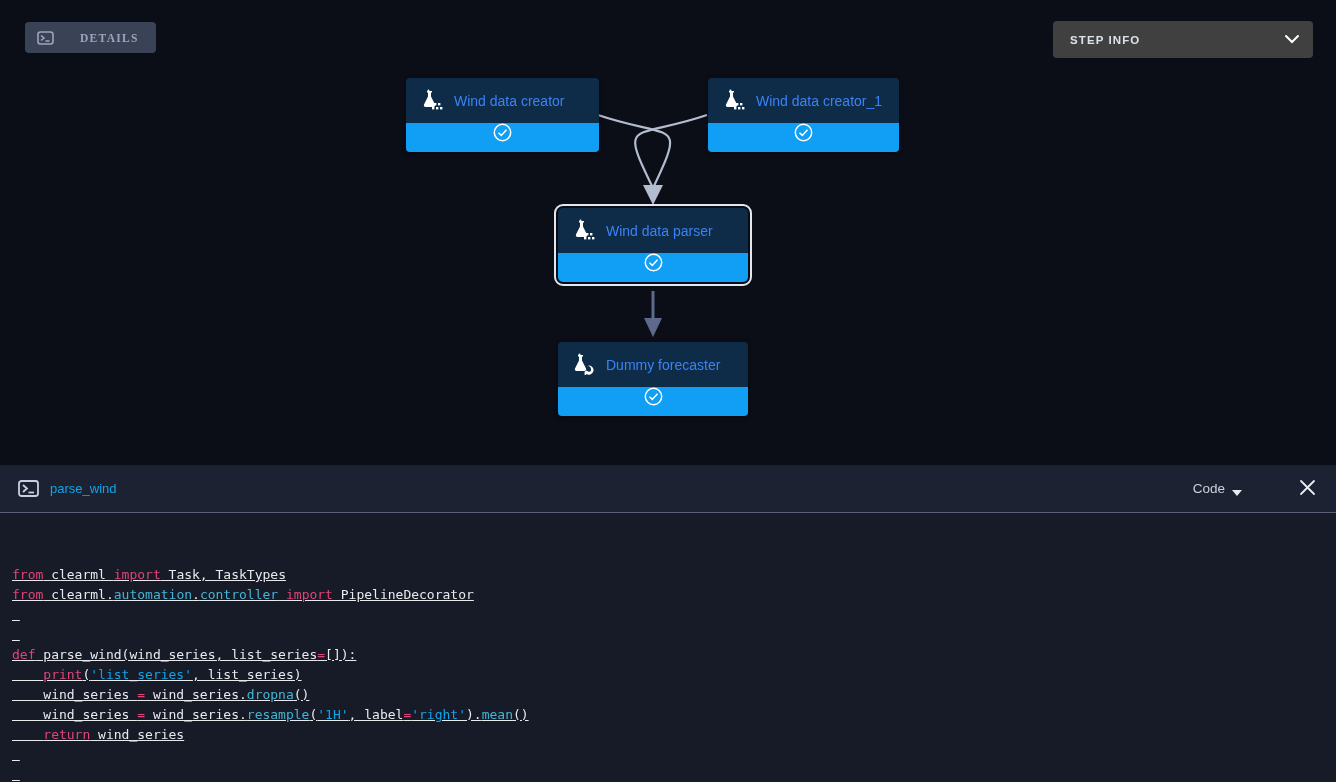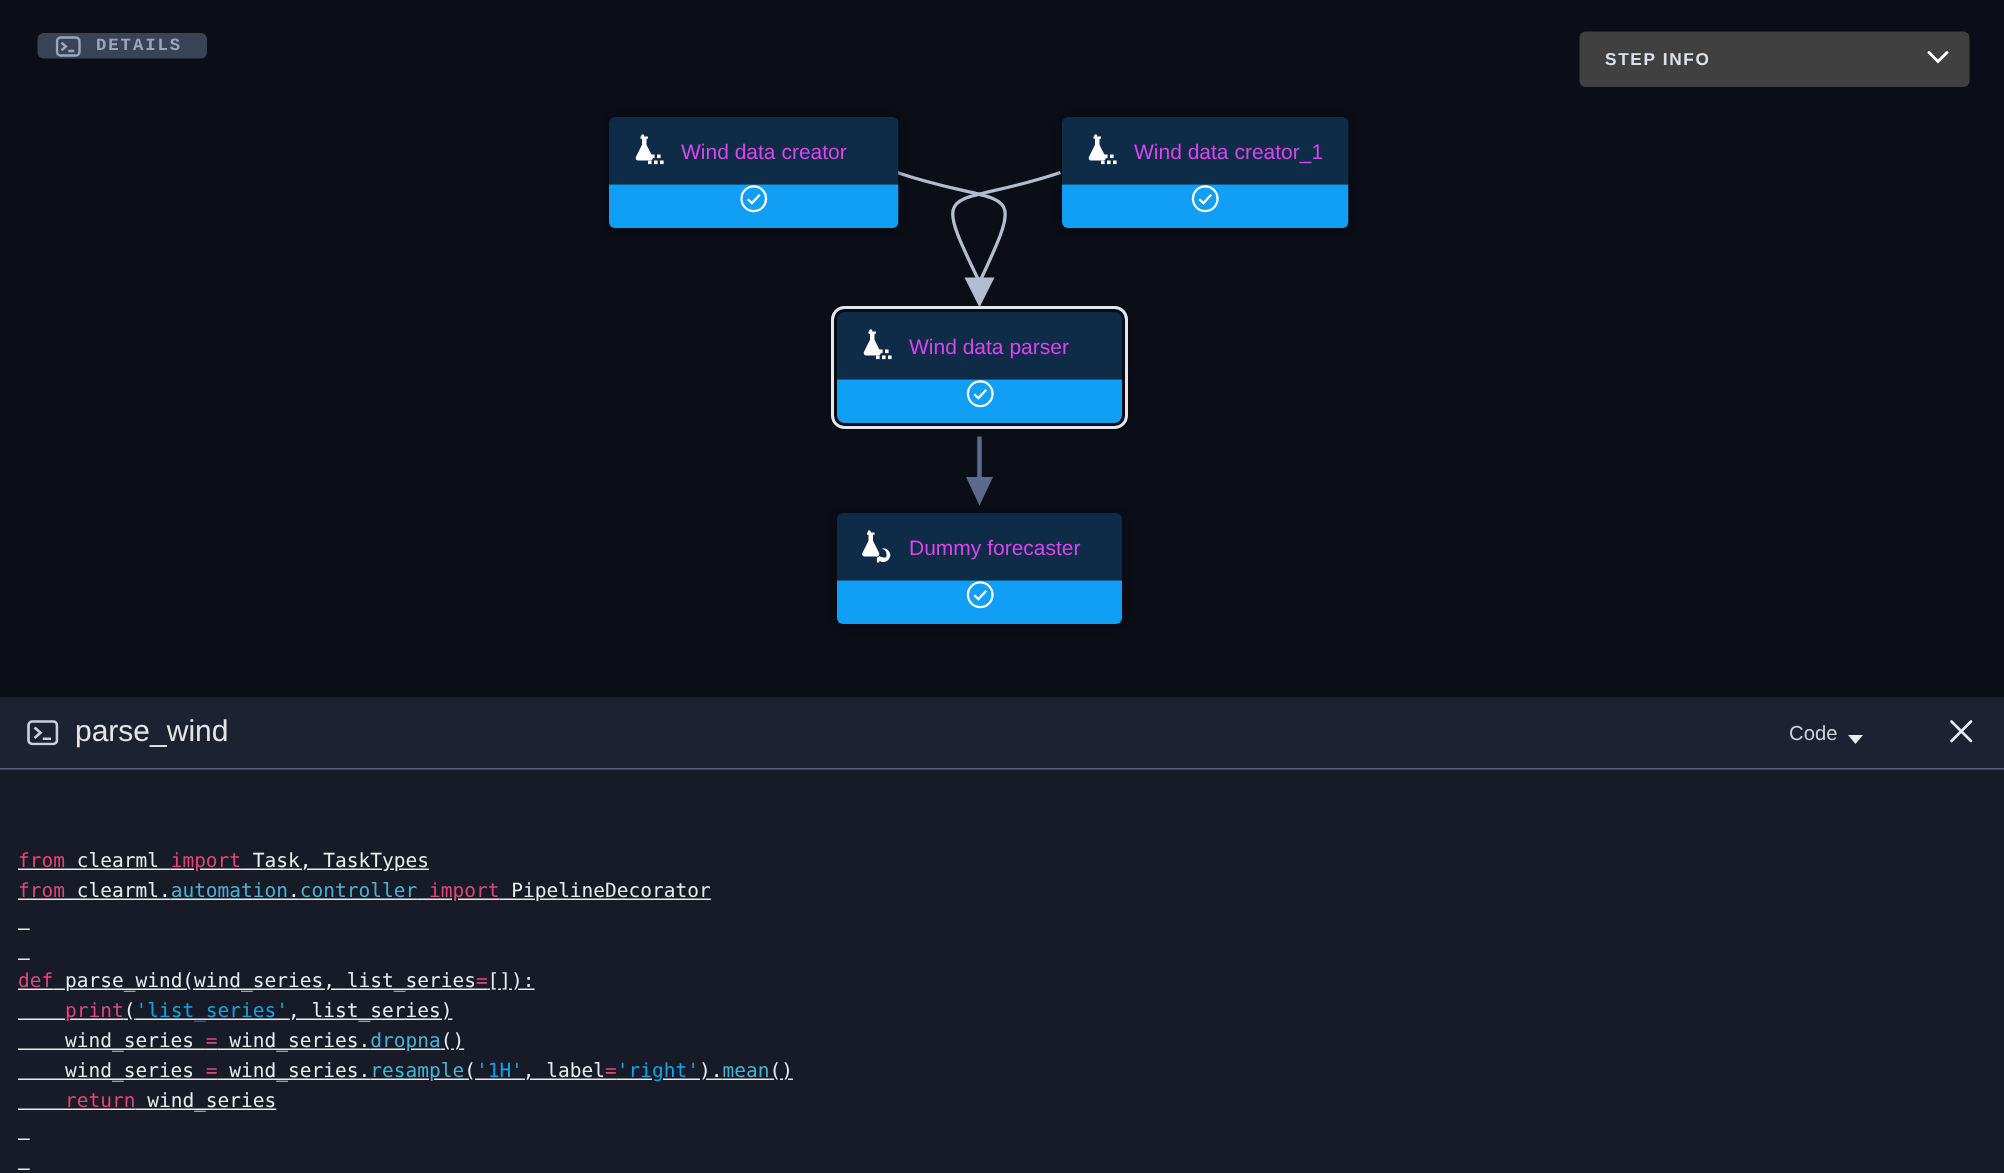--- a/index.html
+++ b/index.html
@@ -7,57 +7,57 @@
     width:1336px;height:782px;overflow:hidden;position:relative;
     background:#0b0e17;
     font-family:"Liberation Sans",sans-serif;
     -webkit-font-smoothing:antialiased;
   }
   
   .graph{position:absolute;left:0;top:0;width:1336px;height:465px;}
   .edges{position:absolute;left:0;top:0;pointer-events:none;}
 
   .details-btn{
-    position:absolute;left:25px;top:22px;height:17px;
-    display:flex;align-items:center;gap:10px;padding:0 17px 0 12px;
+    position:absolute;left:25px;top:22px;height:31px;
+    display:flex;align-items:center;gap:26px;padding:0 17px 0 12px;
     background:#3a4356;border:none;border-radius:4px;cursor:pointer;
     color:#9aa6be;font-size:11.5px;font-weight:700;letter-spacing:1.3px;
-    font-family:Liberation Mono, monospace;
+    font-family:Liberation Serif, serif;
   }
   .step-info{
     position:absolute;left:1053px;top:21px;width:260px;height:37px;
     display:flex;align-items:center;padding:0 13px 0 17px;box-sizing:border-box;
     background:#404040;border-radius:4px;cursor:pointer;
     color:#dde1ea;font-size:11.5px;font-weight:700;letter-spacing:1.1px;
   }
   .step-info .chev{margin-left:auto;}
 
   .node{
     position:absolute;width:193px;border-radius:4px;overflow:hidden;cursor:pointer;
     box-shadow:0 1px 4px rgba(0,0,0,.5);
   }
   .node.selected{outline:2px solid #e2e6ef;outline-offset:2px;border-radius:5px;}
   .node-head{
     height:45px;background:#0e2c48;display:flex;align-items:center;gap:10px;
-    padding:0 12px;color:#d946ef;font-size:14px;
+    padding:0 12px;color:#3b82f6;font-size:14px;
   }
   .node-bar{
     height:29px;background:#119ff5;display:flex;align-items:center;gap:8px;
     padding:0 10px;color:#ffffff;font-size:14px;flex-direction:column;
   }
   .node-bar .time{margin-left:auto;}
   .ticon{flex:0 0 auto;display:flex;}
 
   
   .panel{position:absolute;left:0;top:465px;width:1336px;height:317px;background:#161b27;}
   .panel-header{
     height:48px;background:#1c2232;border-bottom:1px solid #596075;
     display:flex;align-items:center;padding:0 18px;box-sizing:border-box;
   }
-  .panel-title{margin-left:11px;color:#e5e5e5;font-size:20px;font-weight:500;}
+  .panel-title{margin-left:11px;color:#0ea5e9;font-size:13px;font-weight:500;}
   .code-select{
     margin-left:auto;display:flex;align-items:flex-end;gap:7px;cursor:pointer;
     color:#ccd1db;font-size:13.5px;
   }
   .caret-down{width:0;height:0;border-left:5px solid transparent;border-right:5px solid transparent;border-top:6px solid #e8ebf1;}
   .close-btn{
     margin-left:54px;width:22px;height:22px;background:none;border:none;cursor:pointer;
     display:flex;align-items:center;justify-content:center;padding:0;
   }
   .code-area{

